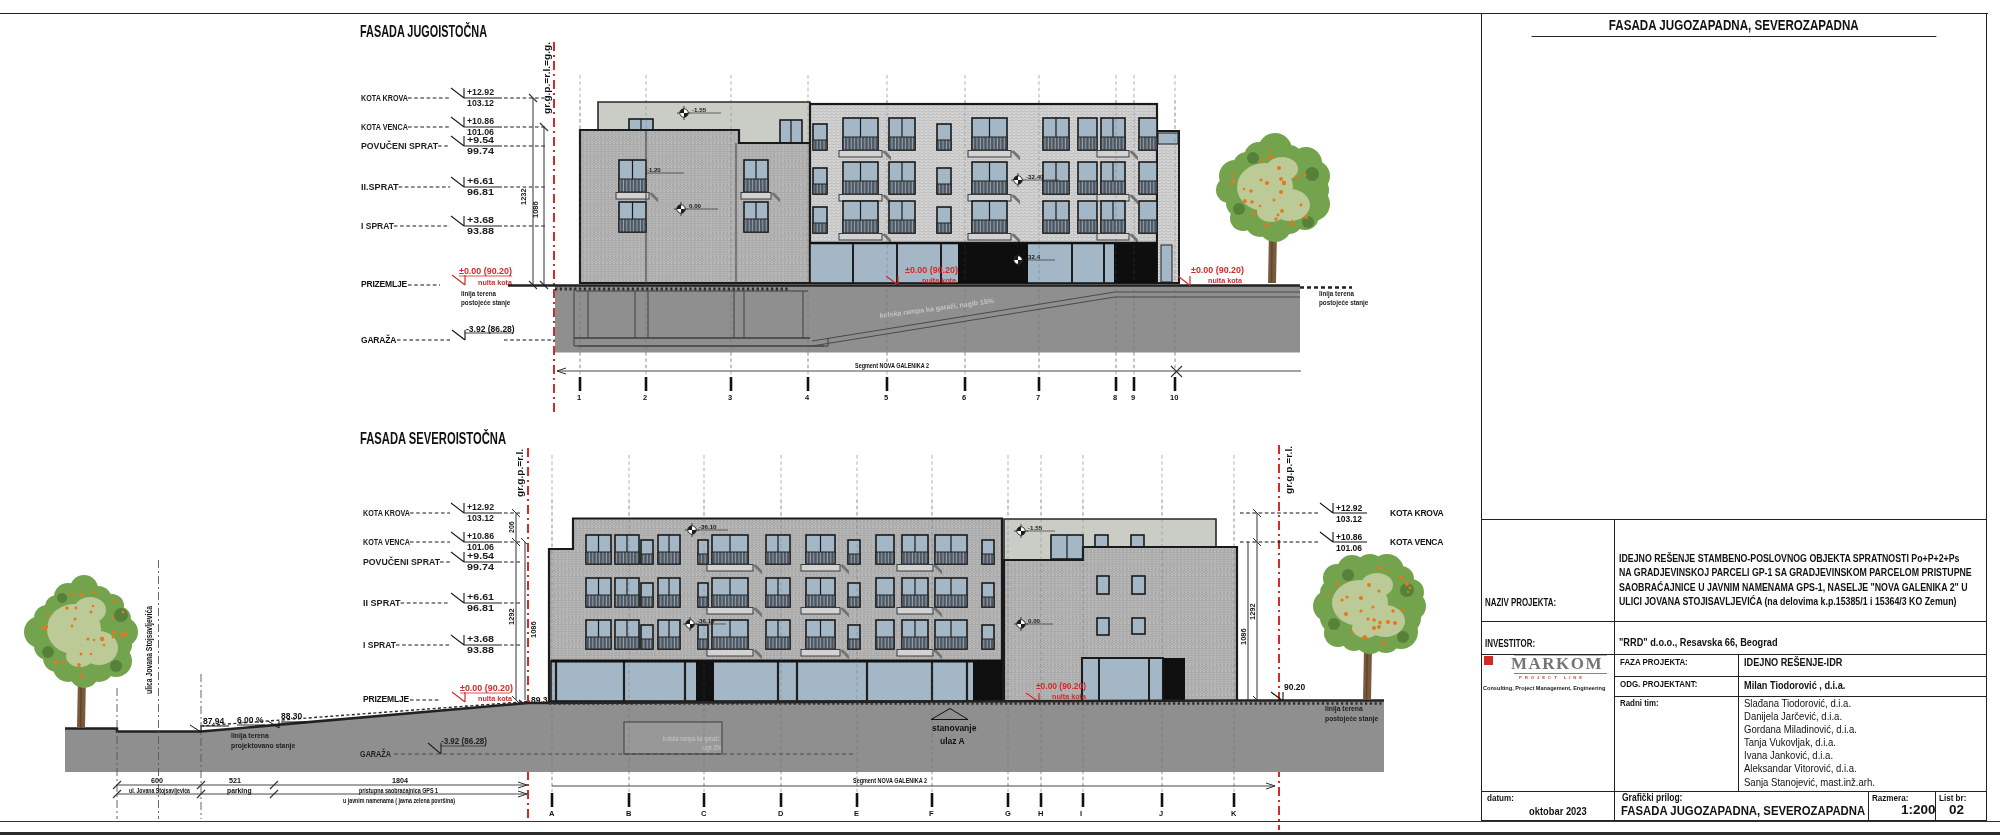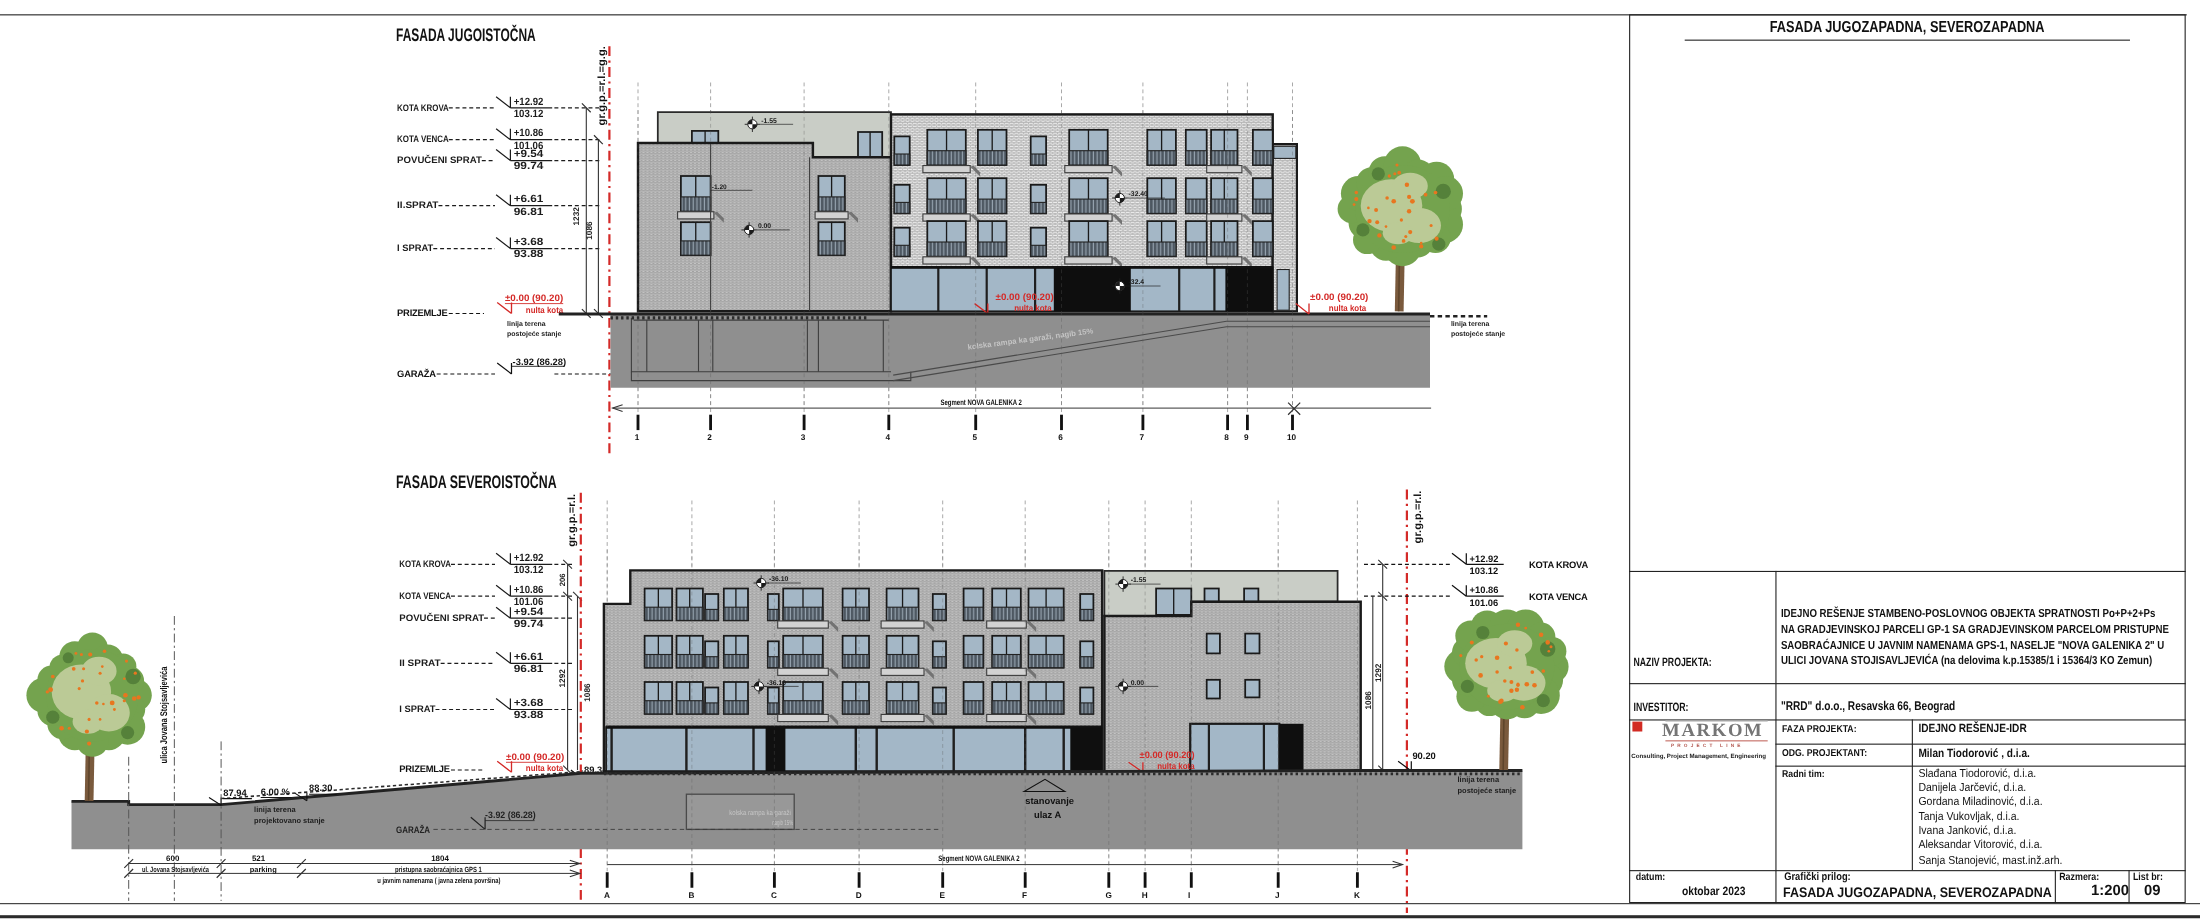--- a/index.html
+++ b/index.html
@@ -1361,12 +1361,12 @@
 
 <div class="abs" style="left:1622px;top:792px;font-size:10px;font-weight:bold;color:#111;transform:scaleX(0.85);transform-origin:0 0;">Grafički prilog:</div>
 <div class="abs" style="left:1621px;top:804px;font-size:12.6px;font-weight:bold;color:#111;transform:scaleX(0.9);transform-origin:0 0;white-space:nowrap;">FASADA JUGOZAPADNA, SEVEROZAPADNA</div>
 
 <div class="abs" style="left:1868px;top:790.5px;width:1.2px;height:30.5px;background:#222;"></div>
 <div class="abs" style="left:1872px;top:792px;font-size:9.5px;font-weight:bold;color:#111;transform:scaleX(0.85);transform-origin:0 0;">Razmera:</div>
 <div class="abs" style="left:1881px;top:802px;font-size:13.5px;font-weight:bold;color:#111;margin-left:20px;">1:200</div>
 
 <div class="abs" style="left:1935px;top:790.5px;width:1.2px;height:30.5px;background:#222;"></div>
 <div class="abs" style="left:1939px;top:792px;font-size:9.5px;font-weight:bold;color:#111;transform:scaleX(0.85);transform-origin:0 0;">List br:</div>
-<div class="abs" style="left:1949px;top:802px;font-size:13.5px;font-weight:bold;color:#111;">09</div>
+<div class="abs" style="left:1949px;top:802px;font-size:13.5px;font-weight:bold;color:#111;">02</div>
 </body></html>

